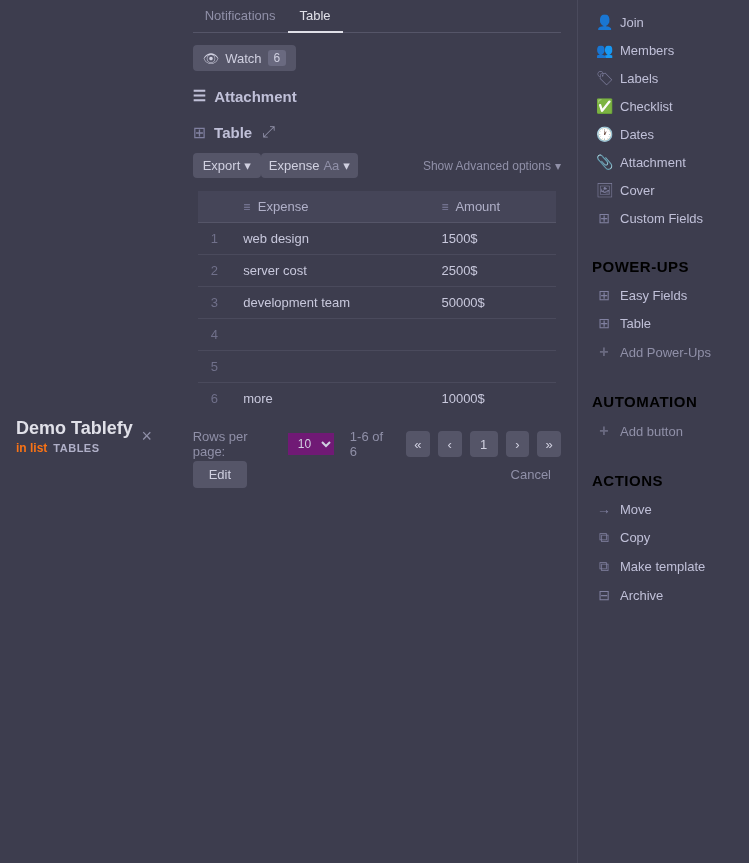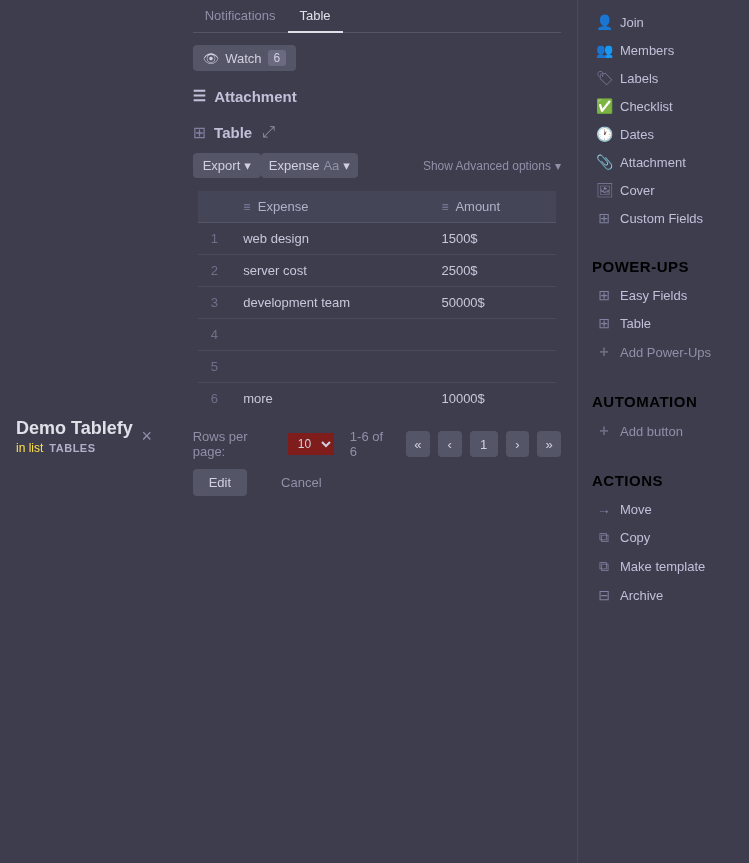--- a/index.html
+++ b/index.html
@@ -33,21 +33,21 @@
       color: #e0e0e8;
     }
     .modal-subtitle {
       font-size: 12px;
       color: #9090a8;
       display: flex;
       align-items: center;
       gap: 6px;
       margin-top: 2px;
     }
-    .modal-subtitle .in-list { color: #fde047; }
+    .modal-subtitle .in-list { color: #f97316; font-weight: bold; }
     .modal-subtitle .tables-link {
       color: #b0b0c8;
       font-weight: 600;
       font-size: 11px;
       letter-spacing: 0.5px;
     }
     .close-btn {
       width: 28px; height: 28px;
       border-radius: 50%;
       background: transparent;
@@ -226,21 +226,21 @@
       display: flex;
       align-items: center;
       justify-content: center;
       gap: 8px;
       margin-top: 10px;
       font-size: 13px;
       color: #9090a8;
     }
     .pagination-row .rows-label { margin-right: 4px; }
     .rows-select {
-      background: #7f1d1d;
+      background: #701a75;
       border: none;
       border-radius: 0;
       color: #d0d0e0;
       font-size: 12px;
       padding: 3px 6px;
       cursor: pointer;
     }
     .page-info { margin: 0 8px; }
     .page-btn {
       width: 26px; height: 26px;
@@ -260,21 +260,22 @@
       border-radius: 4px;
       color: #d0d0e0;
       text-align: center;
       font-size: 13px;
     }
 
     
     .edit-row {
       display: flex;
       gap: 24px;
-      margin-top: 10px;
+      margin-top: 2px;
+      justify-content: space-between;
     }
     .edit-btn {
       background: #555568;
       border: none;
       border-radius: 4px;
       color: #d0d0e0;
       font-size: 13px;
       padding: 6px 16px;
       cursor: pointer;
     }

